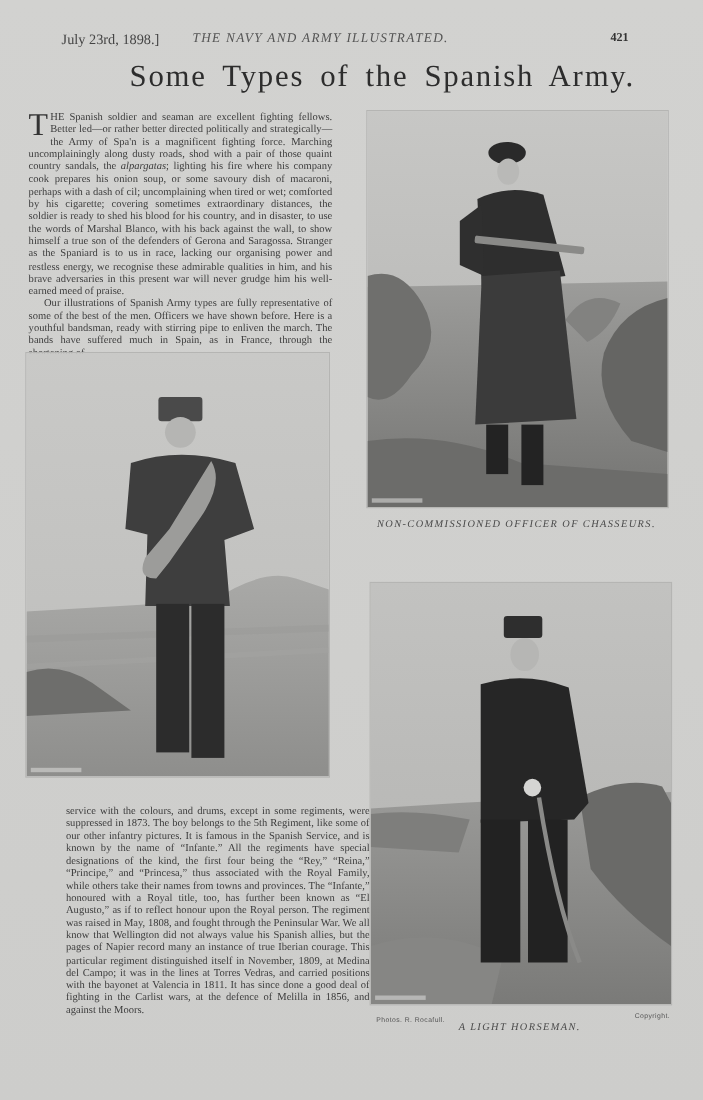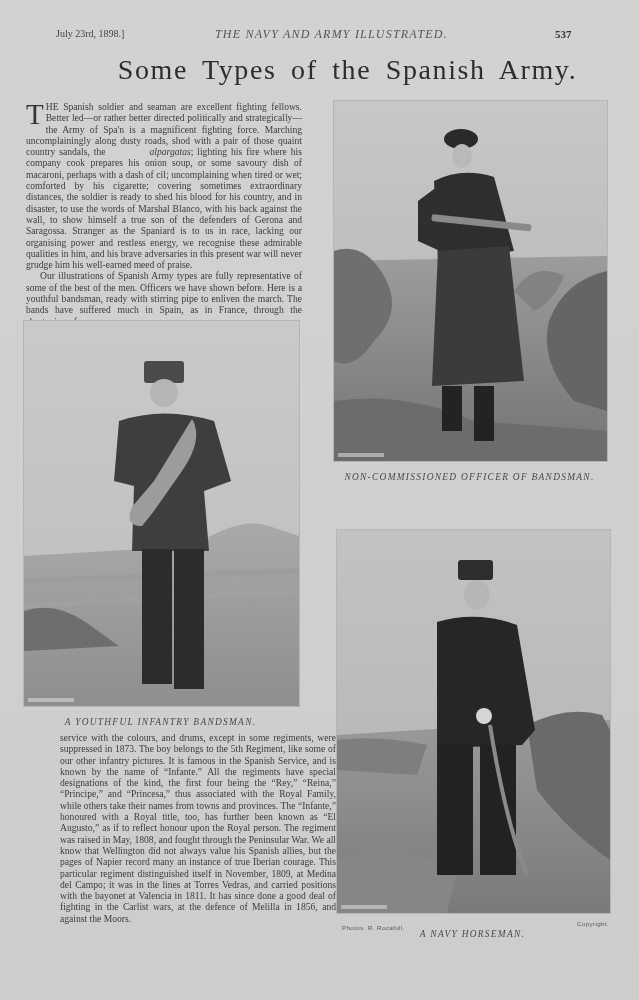--- a/index.html
+++ b/index.html
@@ -6,46 +6,46 @@
   body {
     width: 639px; height: 1000px; overflow: hidden;
     background: #cfcfcd;
     font-family: "Liberation Serif", "DejaVu Serif", serif;
     color: #3a3a3a;
     position: relative;
   }
   .page { position: absolute; inset: 0; background: linear-gradient(180deg,#d2d2d0 0%,#cdcdcb 100%); }
 
   .running-head { position: absolute; top: 28px; left: 0; width: 639px; height: 16px; }
-  .rh-date { position: absolute; left: 56px; top: 0; font-size: 10px; color: #444; }
-  .rh-title { position: absolute; left: 175px; top: -1px; font-size: 12px; font-style: italic; letter-spacing: 1.2px; color: #555; margin-left: 40px; }
+  .rh-date { position: absolute; left: 56px; top: 0; font-size: 13px; color: #444; }
+  .rh-title { position: absolute; left: 175px; top: -1px; font-size: 12px; font-style: italic; letter-spacing: 1.2px; color: #555; }
   .rh-page { position: absolute; left: 555px; top: 0; font-size: 11px; font-weight: bold; color: #333; }
 
   .headline { position: absolute; top: 54px; left: 0; width: 639px; text-align: center; font-size: 28px; letter-spacing: 1.6px; word-spacing: 6px; color: #2d2d2d; }
 
   .col { position: absolute; font-size: 9.6px; line-height: 11.3px; text-align: justify; color: #3c3c3c; }
   .col p { margin: 0; }
   .col p + p { text-indent: 14px; }
   .dropcap { float: left; font-size: 29px; line-height: 24px; margin: 1px 2px 0 0; color: #333; }
-  .ital { font-style: italic; margin-left: 40px; }
+  .ital { font-style: italic; }
 
   .photo { position: absolute; overflow: hidden; border: 1px solid #b5b5b3; }
 
   .caption { position: absolute; font-size: 9.4px; font-style: italic; letter-spacing: 1.3px; color: #4a4a4a; text-align: center; }
   .credit { position: absolute; font-family: "Liberation Sans", "DejaVu Sans", sans-serif; font-size: 6.2px; letter-spacing: 0.4px; color: #555; }
 </style>
 </head>
 <body>
 
 <div class="page">
 
   <div class="running-head">
     <span class="rh-date">July 23rd, 1898.]</span>
     <span class="rh-title">THE NAVY AND ARMY ILLUSTRATED.</span>
-    <span class="rh-page">537</span>
+    <span class="rh-page">421</span>
   </div>
 
   <h1 class="headline" style="margin:0;font-weight:normal;padding-left:28px;">Some Types of the Spanish Army.</h1>
 
   <div class="col" style="left:26px; top:101px; width:276px;">
     <p><span class="dropcap">T</span><span>HE Spanish soldier and seaman are excellent fighting fellows. Better led—or rather better directed politically and strategically—the Army of Spa'n is a magnificent fighting force. Marching uncomplainingly along dusty roads, shod with a pair of those quaint country sandals, the </span><span class="ital">alpargatas</span><span>; lighting his fire where his company cook prepares his onion soup, or some savoury dish of macaroni, perhaps with a dash of cil; uncomplaining when tired or wet; comforted by his cigarette; covering sometimes extraordinary distances, the soldier is ready to shed his blood for his country, and in disaster, to use the words of Marshal Blanco, with his back against the wall, to show himself a true son of the defenders of Gerona and Saragossa. Stranger as the Spaniard is to us in race, lacking our organising power and restless energy, we recognise these admirable qualities in him, and his brave adversaries in this present war will never grudge him his well-earned meed of praise.</span></p>
     <p>Our illustrations of Spanish Army types are fully representative of some of the best of the men. Officers we have shown before. Here is a youthful bandsman, ready with stirring pipe to enliven the march. The bands have suffered much in Spain, as in France, through the shortening of</p>
   </div>
 
   <div class="photo" style="left:333px; top:100px; width:273px; height:360px;">
@@ -71,21 +71,21 @@
       <ellipse cx="128" cy="55" rx="10" ry="12" fill="#b9b9b7"></ellipse>
       <path d="M100 80 Q128 66 160 76 L180 150 L104 160 Z" fill="#2e2e2e"></path>
       <path d="M104 150 L175 145 L190 280 L98 285 Z" fill="#3b3b3b"></path>
       <path d="M84 100 L104 85 L106 150 L84 140 Z" fill="#2f2f2f"></path>
       <rect x="98" y="113" width="100" height="7" rx="2" transform="rotate(6 98 113)" fill="#8a8a88"></rect>
       <rect x="108" y="285" width="20" height="45" fill="#232323"></rect>
       <rect x="140" y="285" width="20" height="55" fill="#232323"></rect>
       <rect x="4" y="352" width="46" height="4" fill="#d7d7d5" opacity="0.6"></rect>
     </svg>
   </div>
-  <div class="caption" style="left:333px; top:472px; width:273px;">NON-COMMISSIONED OFFICER OF BANDSMAN.</div>
+  <div class="caption" style="left:333px; top:472px; width:273px;">NON-COMMISSIONED OFFICER OF CHASSEURS.</div>
 
 
   <div class="photo" style="left:23px; top:320px; width:275px; height:385px;">
     <svg width="275" height="385" viewBox="0 0 275 385">
       <defs>
         <linearGradient id="sky2" x1="0" y1="0" x2="0" y2="1">
             <stop offset="0" stop-color="#c9c9c7"></stop>
             <stop offset="1" stop-color="#bdbdbb"></stop>
           </linearGradient>
         <linearGradient id="gnd2" x1="0" y1="0" x2="0" y2="1">
@@ -101,21 +101,20 @@
 
       <rect x="120" y="40" width="40" height="22" rx="3" fill="#4a4a4a"></rect>
       <ellipse cx="140" cy="72" rx="14" ry="14" fill="#b5b5b3"></ellipse>
       <path d="M95 100 Q140 85 190 100 L207 160 L180 170 L185 230 L108 230 L110 165 L90 160 Z" fill="#3e3e3e"></path>
       <path d="M168 98 Q180 118 158 150 L130 190 L118 205 Q100 205 108 186 L130 160 Z" fill="#9c9c9a"></path>
       <rect x="118" y="228" width="30" height="135" fill="#2c2c2c"></rect>
       <rect x="150" y="228" width="30" height="140" fill="#2c2c2c"></rect>
       <rect x="4" y="377" width="46" height="4" fill="#d7d7d5" opacity="0.6"></rect>
     </svg>
   </div>
-  <div class="caption" style="left:23px; top:717px; width:275px;">A YOUTHFUL INFANTRY BANDSMAN.</div>
 
   <div class="col" style="left:26px; top:732px; width:276px;margin-left:34px;">
     <p>service with the colours, and drums, except in some regiments, were suppressed in 1873. The boy belongs to the 5th Regiment, like some of our other infantry pictures. It is famous in the Spanish Service, and is known by the name of “Infante.” All the regiments have special designations of the kind, the first four being the “Rey,” “Reina,” “Principe,” and “Princesa,” thus associated with the Royal Family, while others take their names from towns and provinces. The “Infante,” honoured with a Royal title, too, has further been known as “El Augusto,” as if to reflect honour upon the Royal person. The regiment was raised in May, 1808, and fought through the Peninsular War. We all know that Wellington did not always value his Spanish allies, but the pages of Napier record many an instance of true Iberian courage. This particular regiment distinguished itself in November, 1809, at Medina del Campo; it was in the lines at Torres Vedras, and carried positions with the bayonet at Valencia in 1811. It has since done a good deal of fighting in the Carlist wars, at the defence of Melilla in 1856, and against the Moors.</p>
   </div>
 
   <div class="photo" style="left:336px; top:529px; width:273px; height:383px;">
     <svg width="273" height="383" viewBox="0 0 273 383">
       <defs>
         <linearGradient id="sky3" x1="0" y1="0" x2="0" y2="1">
             <stop offset="0" stop-color="#c2c2c0"></stop>
@@ -138,15 +137,15 @@
       <rect x="100" y="215" width="36" height="130" fill="#222"></rect>
       <rect x="143" y="215" width="36" height="130" fill="#222"></rect>
       <circle cx="147" cy="186" r="8" fill="#d5d5d3"></circle>
       <path d="M153 195 Q168 290 190 345" stroke="#8a8a88" stroke-width="4" fill="none"></path>
       <rect x="4" y="375" width="46" height="4" fill="#d7d7d5" opacity="0.6"></rect>
     </svg>
   </div>
 
   <span class="credit" style="left:342px; top:924px;">Photos. R. Rocafull.</span>
   <span class="credit" style="left:577px; top:920px;">Copyright.</span>
-  <div class="caption" style="left:336px; top:929px; width:273px;">A NAVY HORSEMAN.</div>
+  <div class="caption" style="left:336px; top:929px; width:273px;">A LIGHT HORSEMAN.</div>
 
 </div>
 
 </body></html>

